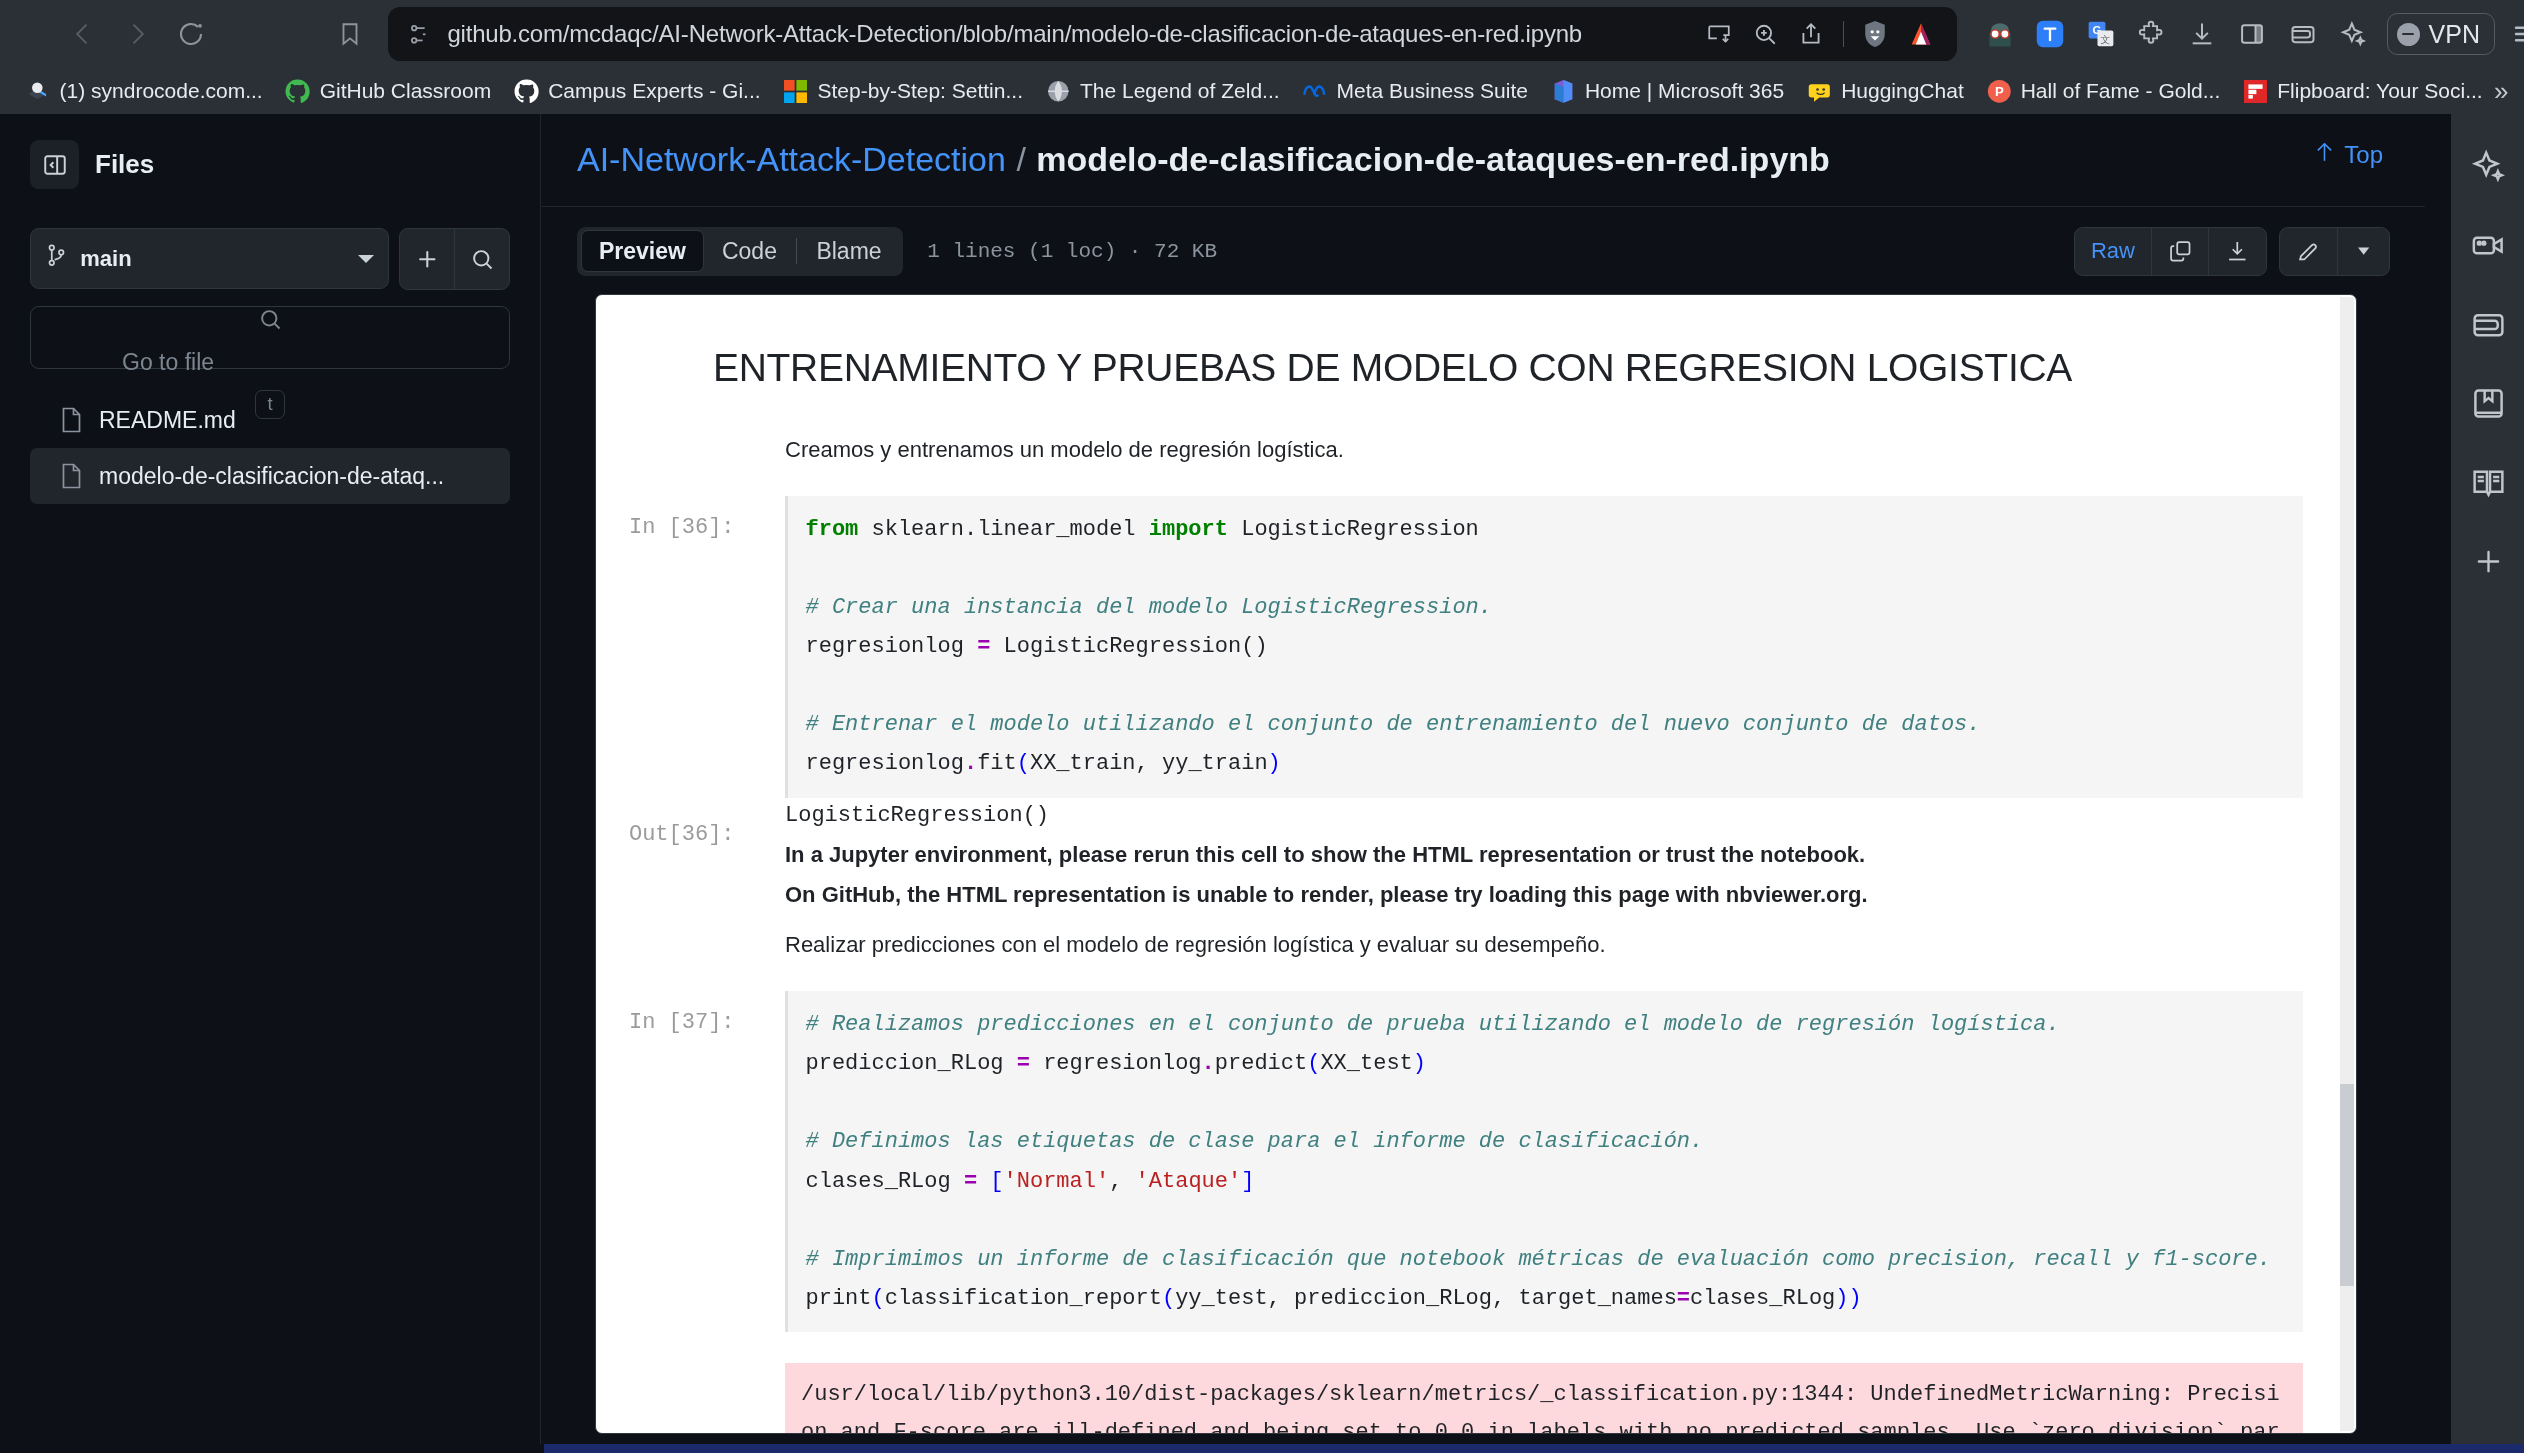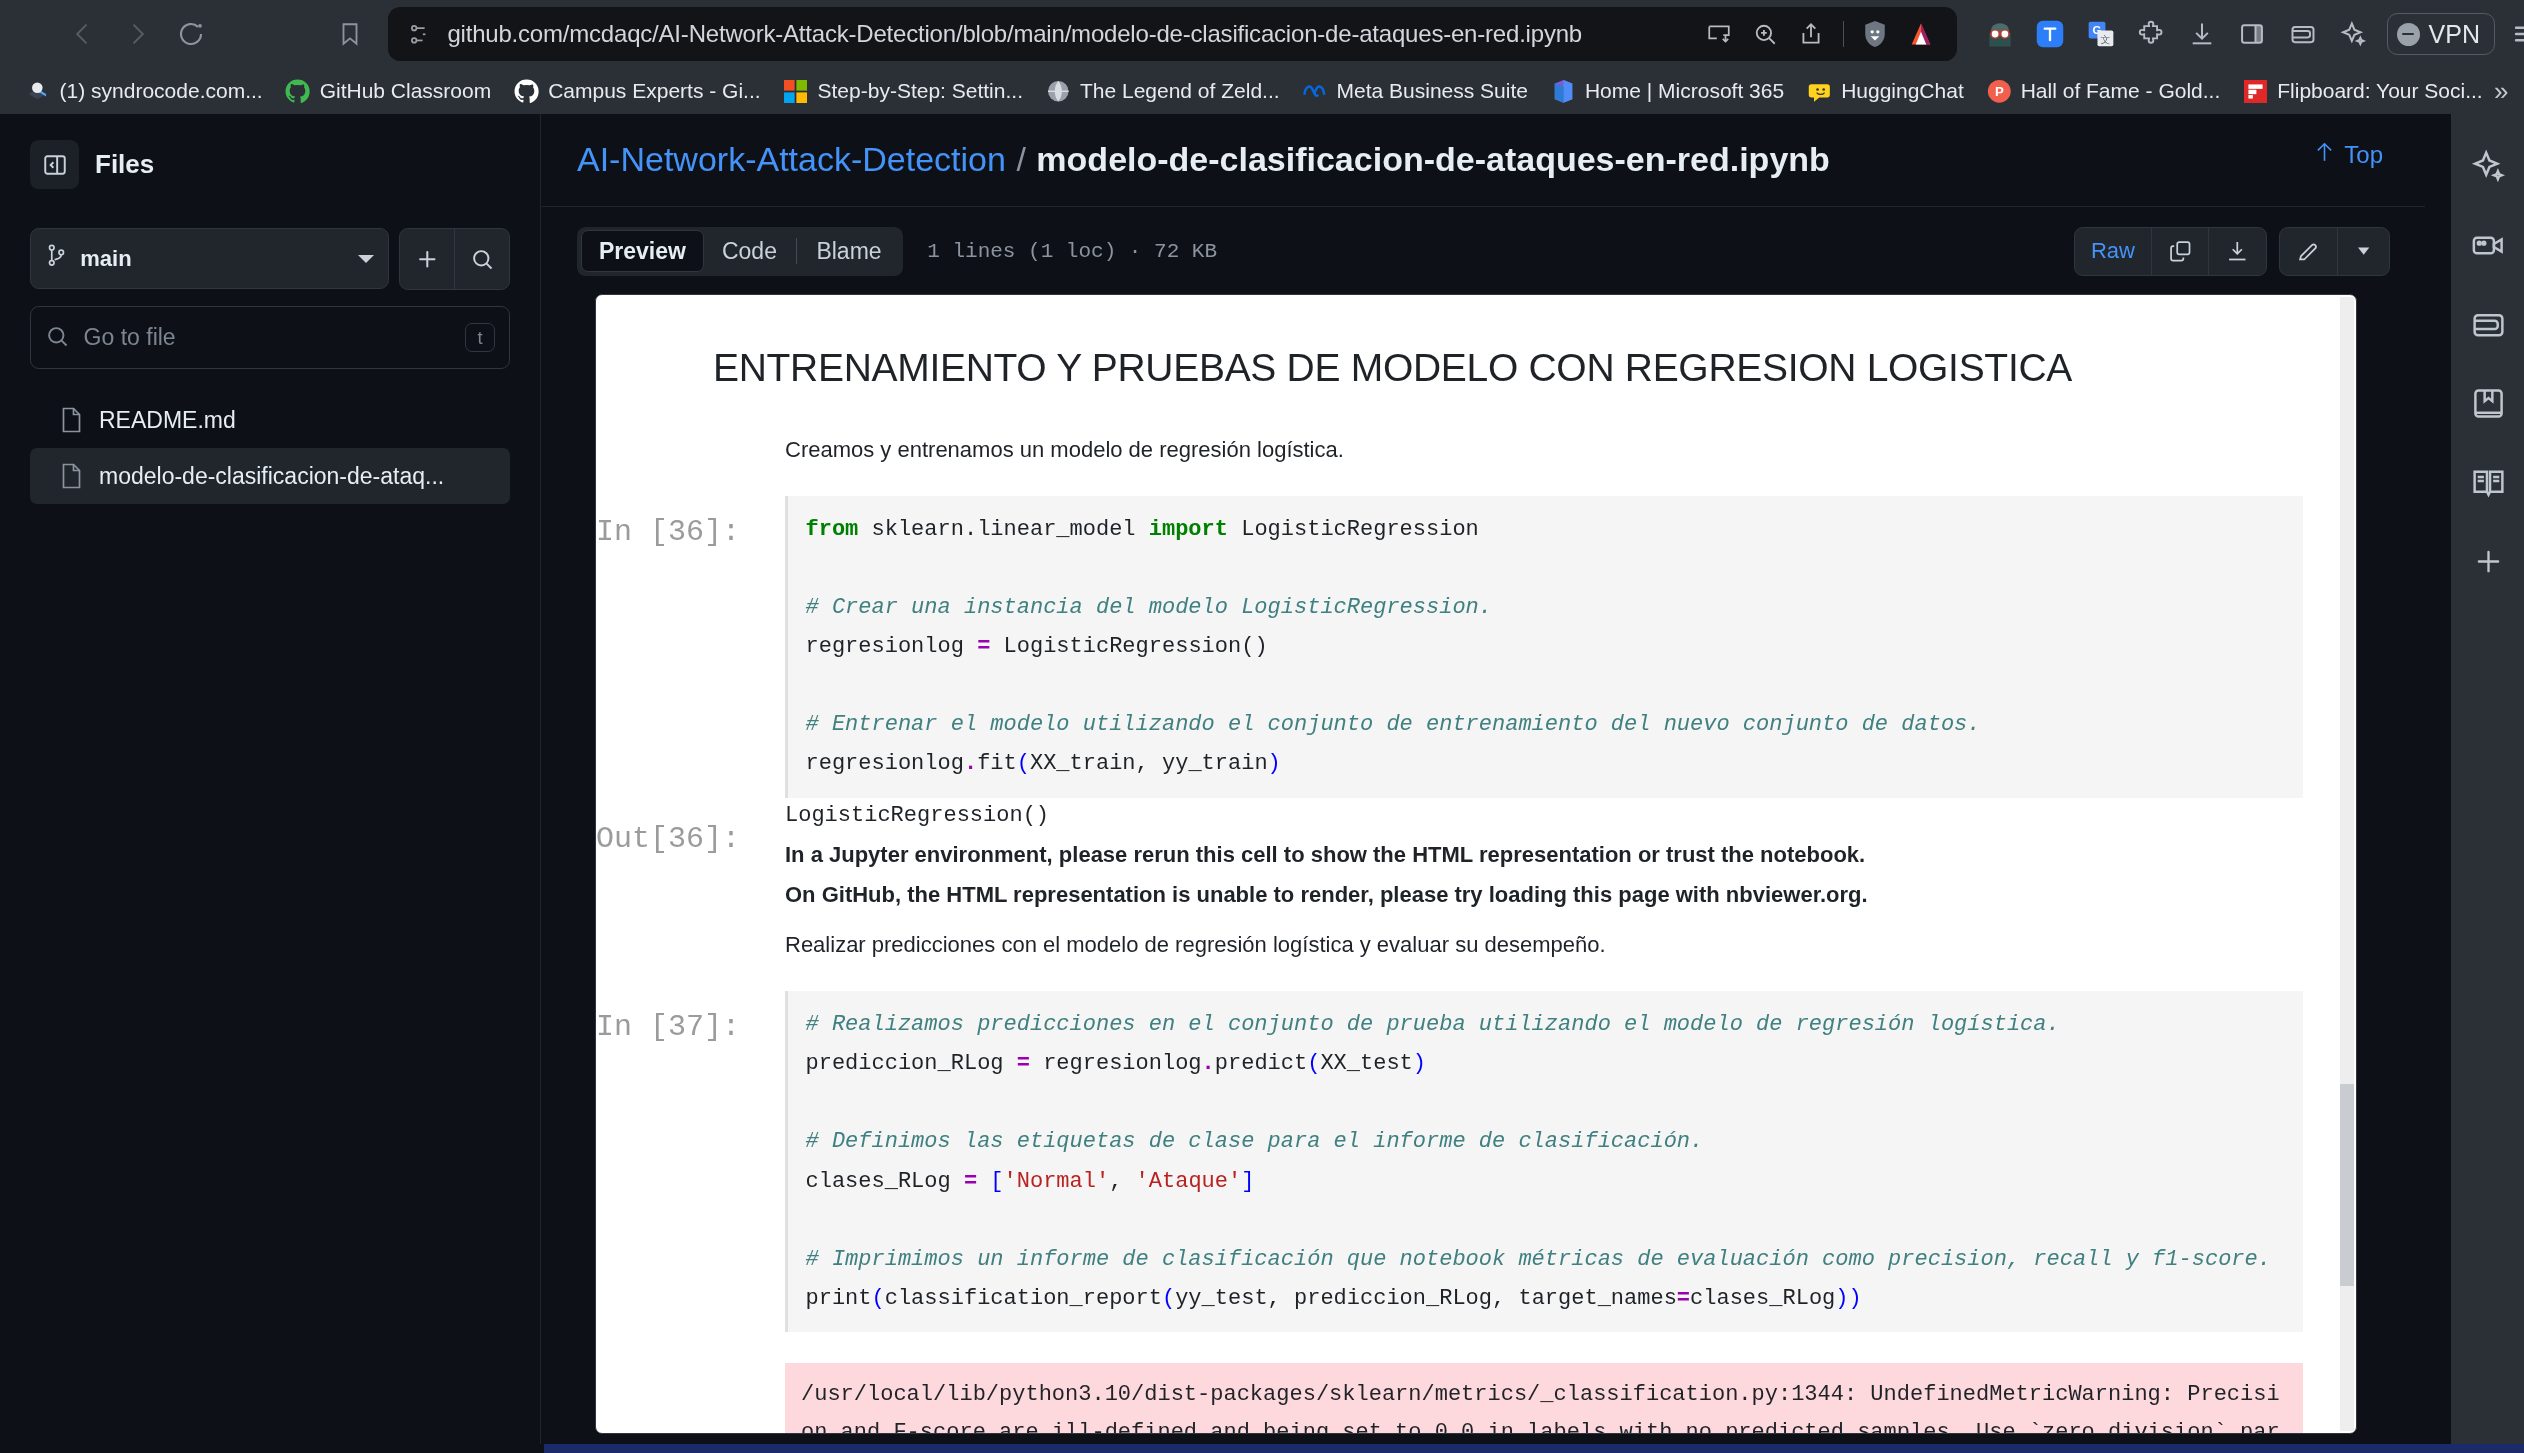--- a/index.html
+++ b/index.html
@@ -115,21 +115,21 @@
     flex: 1 1 auto; height: 61px; background:#21262d; border:0.9px solid #30363d; border-radius: 8.8px;
     display:flex; align-items:center; padding: 0 14px; gap: 12.3px; color:#e6edf3; font-size:22px; font-weight:600;
   }
   #branch-caret { margin-left:auto; width:0;height:0;border-left:8px solid transparent;border-right:8px solid transparent;border-top:8.8px solid #c9d1d9;}
   #branch-actions { display:flex; background:#21262d; border:0.9px solid #30363d; border-radius:8.8px; overflow:hidden; }
   .branch-act { width:54px; height:60px; display:flex;align-items:center;justify-content:center; color:#c9d1d9; }
   #branch-div { width:0.9px; background:#30363d; }
 
   #file-search {
     height: 63px; border:0.9px solid #30363d; border-radius: 8.8px;
-    display:flex; align-items:center; padding: 0 14px; gap:14px; margin-bottom: 23px;
+    display:flex; align-items:center; padding: 0 14px; gap:14px; margin-bottom: 23px; flex-direction: column;
   }
   #file-search input {
     flex:1 1 auto; background:transparent; border:none; outline:none;
     color:#e6edf3; font-size:23px; font-family:"Liberation Sans",sans-serif;
   }
   #file-search input::placeholder { color:#7d8590; }
   #file-search-kbd {
     border:0.9px solid #30363d; border-radius:7px; padding: 2.6px 11.4px; color:#7d8590; font-size:18.4px;
   }
 
@@ -193,22 +193,22 @@
     padding: 23px 167px 0 117px; letter-spacing:-0.3px;
   }
   .nb-md {
     color:#1f2328; font-size: 22px; padding: 0 189px; line-height: 1.5;
   }
   #nb-md-1 { margin-top: 40px; }
   #nb-md-2 { margin-top: 17.5px; }
 
   .cell { display:flex; align-items:flex-start; margin-top: 30px; padding-right: 53px;}
   .prompt {
-    width: 189px; flex:0 0 189px; text-align:left; padding-right: 17.5px; padding-top: 19.3px;
-    color:#9b9b9b; font-family:"Liberation Mono", monospace; font-size: 30px;
+    width: 189px; flex:0 0 189px; text-align:center; padding-right: 17.5px; padding-top: 19.3px;
+    color:#9b9b9b; font-family:"Liberation Mono", monospace; font-size: 22px;
   }
   .cell-input {
     flex:1 1 auto; background:#f5f5f5; border-left: 3.5px solid #e0e0e0;
     padding: 14px 17.5px; font-family:"Liberation Mono", monospace; font-size: 22px;
     line-height: 1.78; white-space: pre; color:#1f2328; overflow:hidden;
   }
   .out-wrap { display:flex; align-items:flex-start; margin-top: 5.3px; }
   .out-body { flex:1 1 auto; padding-right: 53px; }
   .out-mono { font-family:"Liberation Mono", monospace; font-size:22px; color:#1f2328; }
   .out-bold { font-family:"Liberation Sans",sans-serif; font-size:22px; font-weight:700; color:#1f2328; margin-top:14px;}

